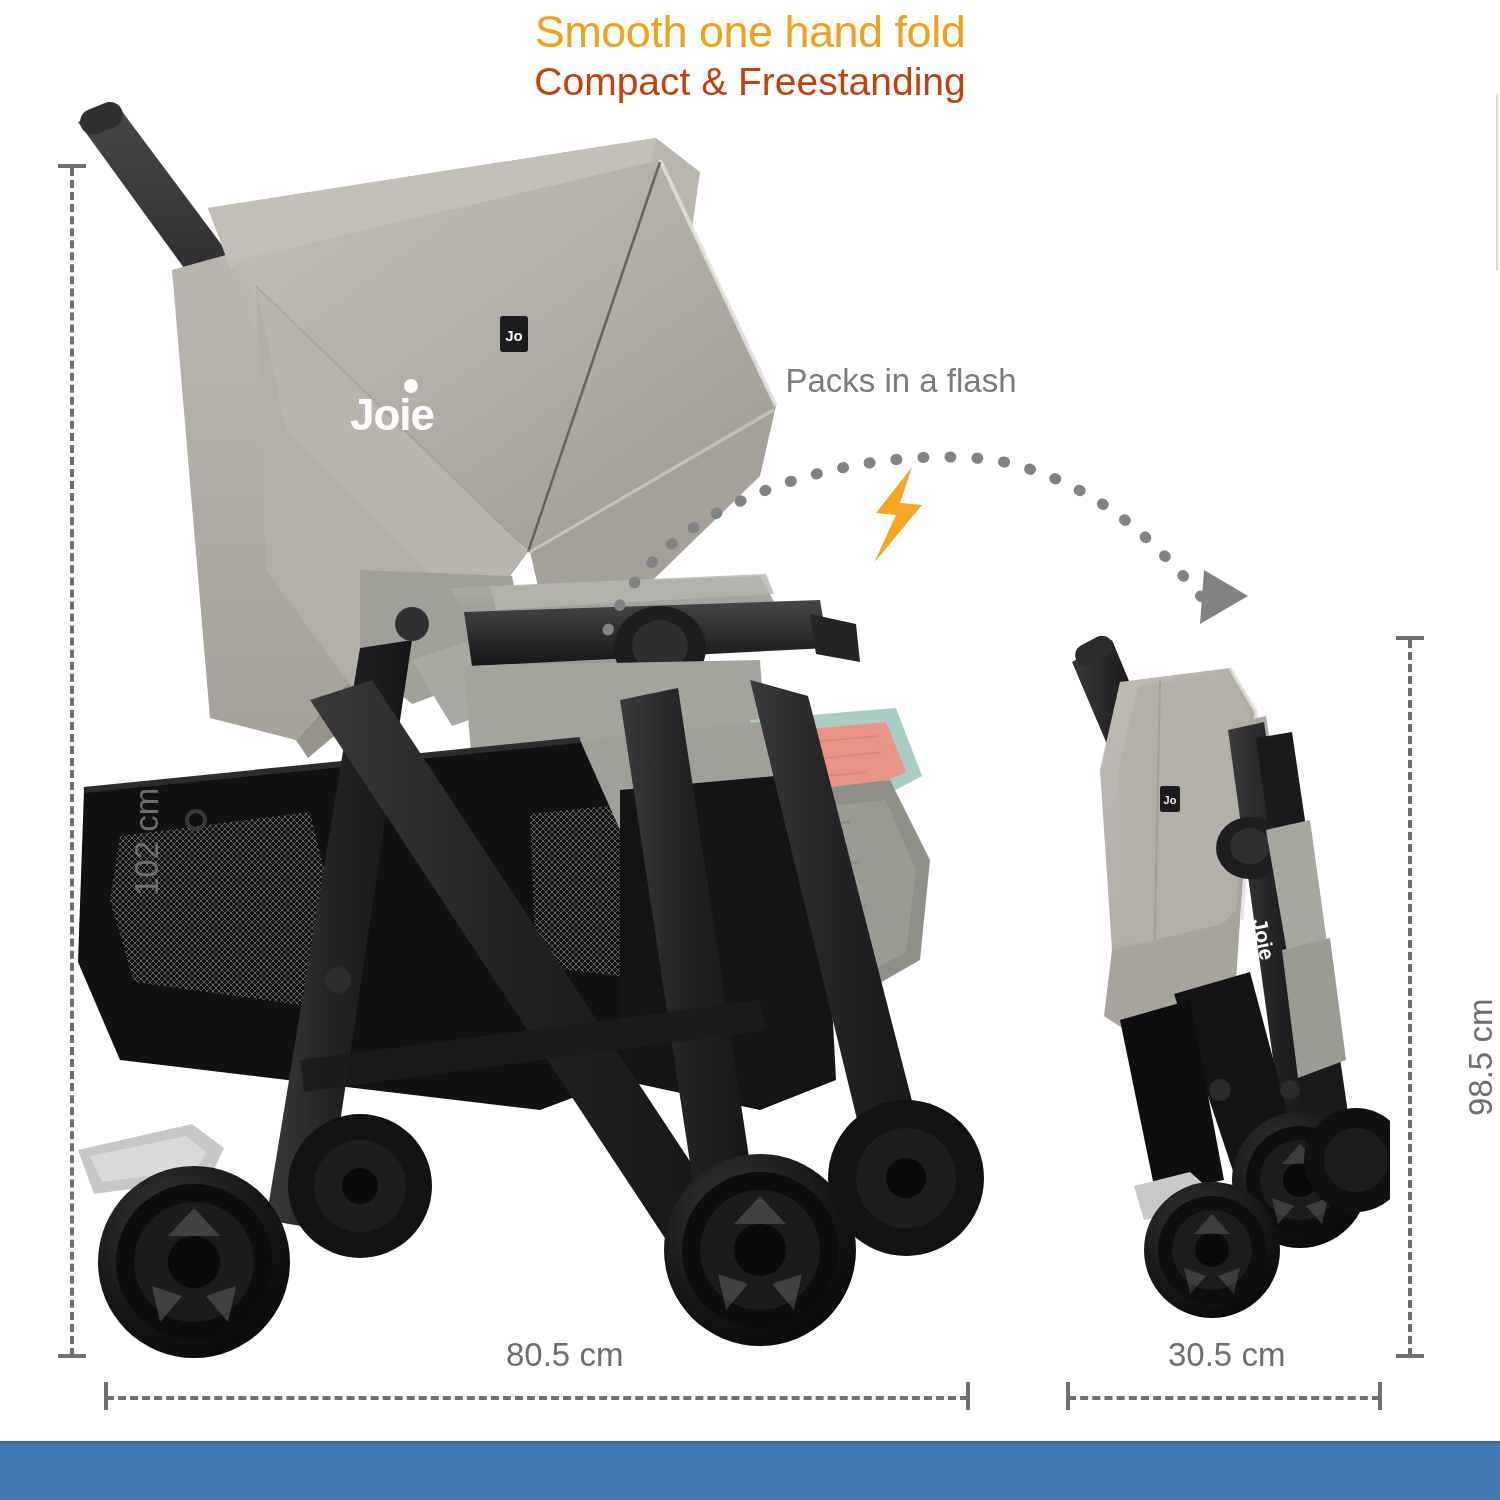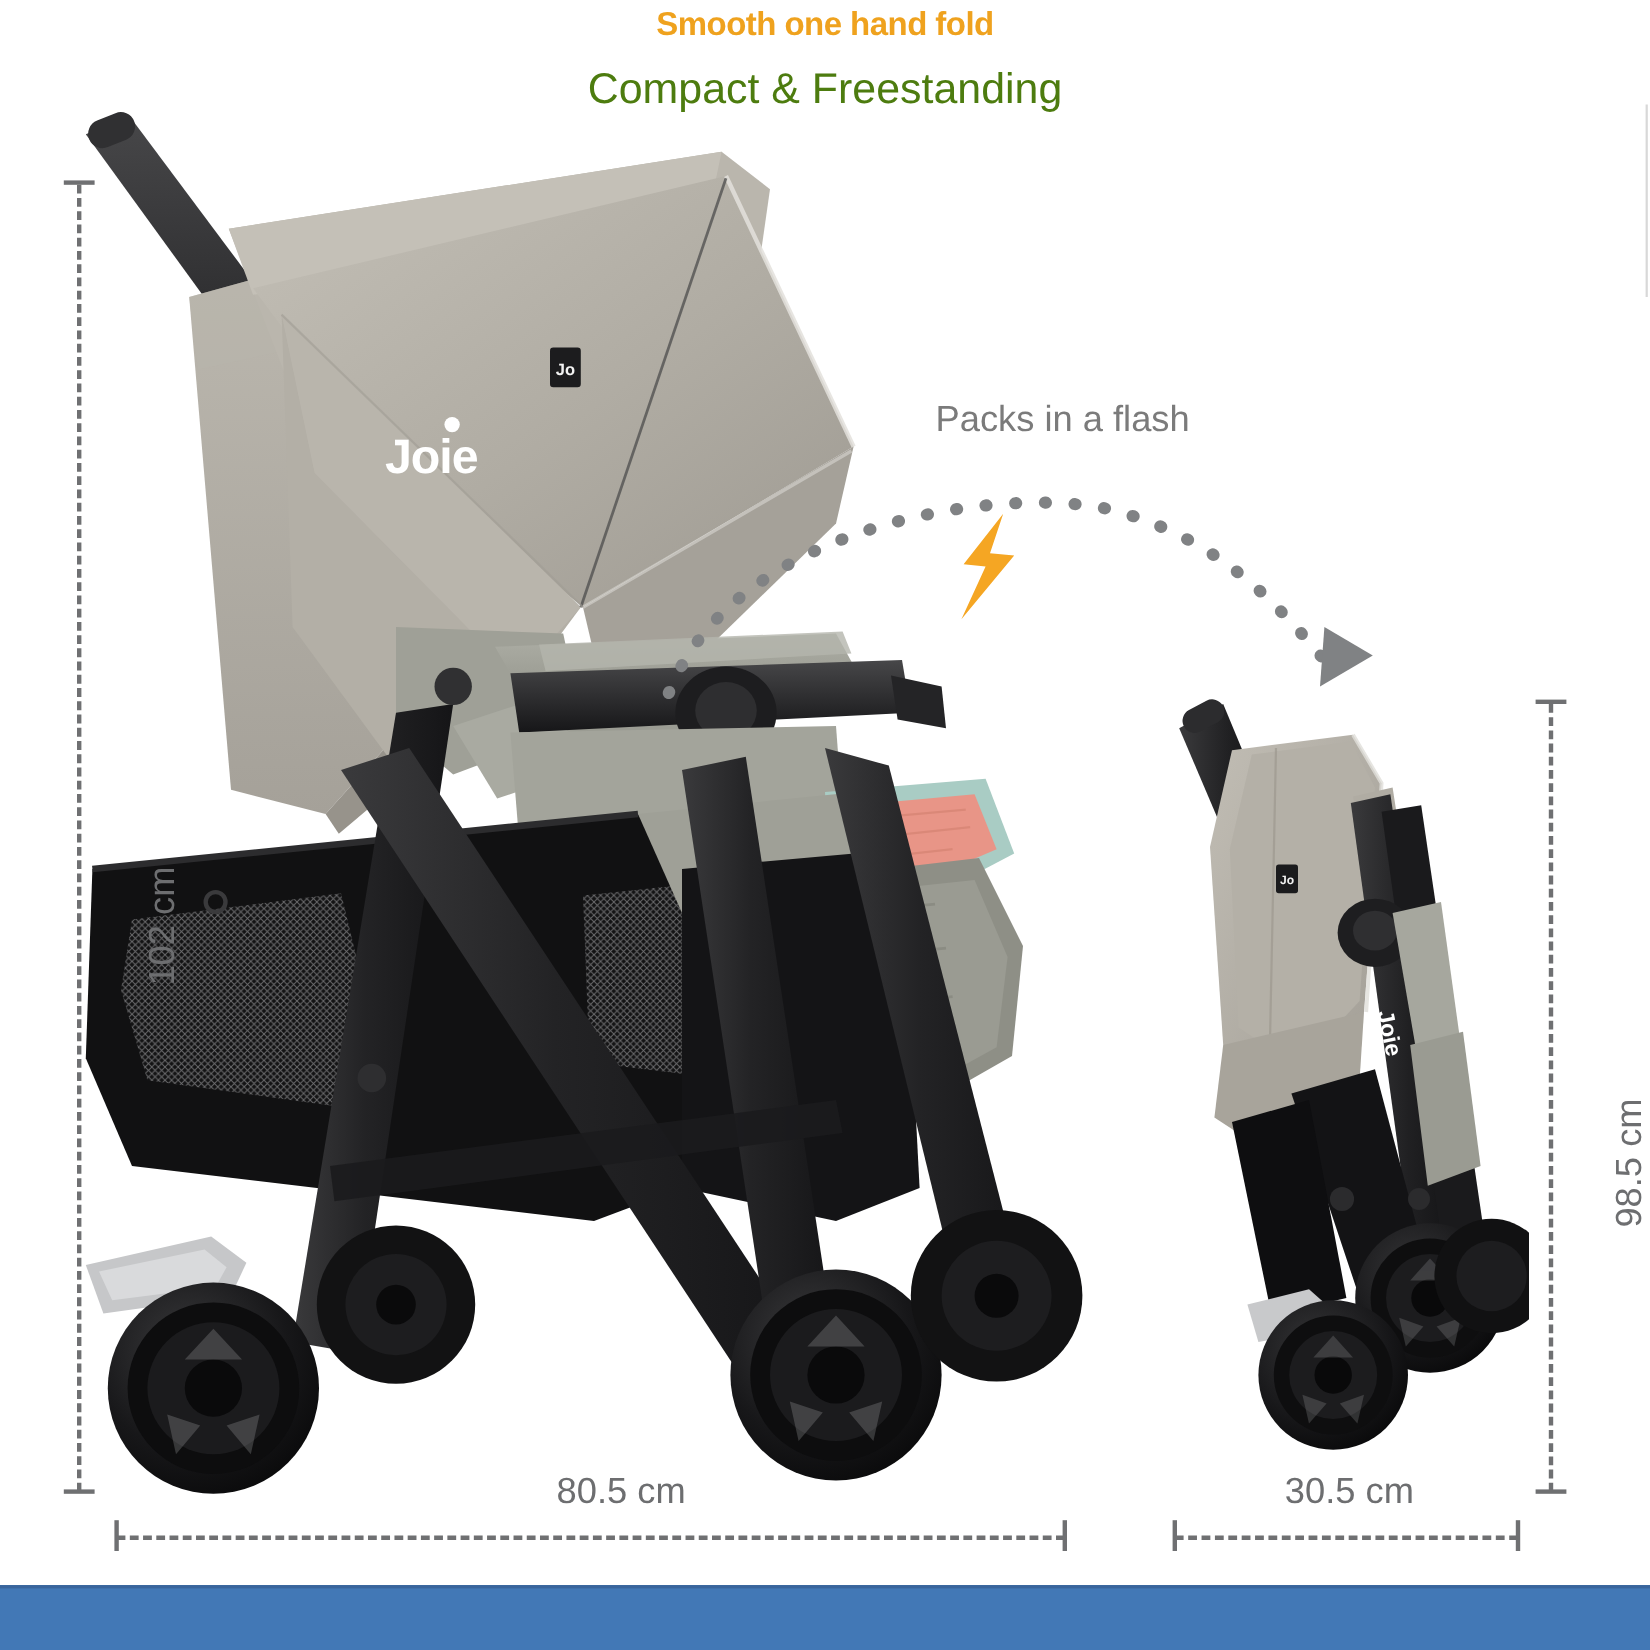--- a/index.html
+++ b/index.html
@@ -2,26 +2,26 @@
 <html><head>
 <meta charset="utf-8">
 <style>
   html,body{margin:0;padding:0;background:#fff;}
   body{width:1500px;height:1500px;position:relative;overflow:hidden;
        font-family:"Liberation Sans",sans-serif;}
   #stage{position:absolute;inset:0;background:#ffffff;}
 
   
   .hdr-main{position:absolute;left:0;right:0;top:6px;text-align:center;
-            font-size:30px;font-weight:bold;color:#EFA21E;letter-spacing:-0.5px;}
+            font-size:45px;font-weight:normal;color:#EFA21E;letter-spacing:-0.5px;}
   .hdr-sub{position:absolute;left:0;right:0;top:60px;text-align:center;
-           font-size:39px;font-weight:400;color:#4d7c0f;letter-spacing:0px;}
-
-  
-  .packs-label{position:absolute;left:806px;top:362px;width:320px;text-align:center;
+           font-size:39px;font-weight:400;color:#c2410c;letter-spacing:0px;}
+
+  
+  .packs-label{position:absolute;left:741px;top:362px;width:320px;text-align:center;
                font-size:33px;color:#7B7B7B;}
   .arc-wrap{position:absolute;left:600px;top:400px;width:660px;height:250px;}
 
   
   .vline{position:absolute;width:0;border-left:4px dashed #6F7072;}
   .hline{position:absolute;height:0;border-top:4px dashed #6F7072;}
   .cap-h{position:absolute;height:4px;background:#6F7072;}
   .cap-v{position:absolute;width:4px;background:#6F7072;}
   .dimtxt{position:absolute;color:#6D6E70;font-size:33px;white-space:nowrap;}
   .dimtxt.rot{transform:rotate(-90deg);transform-origin:left top;}

